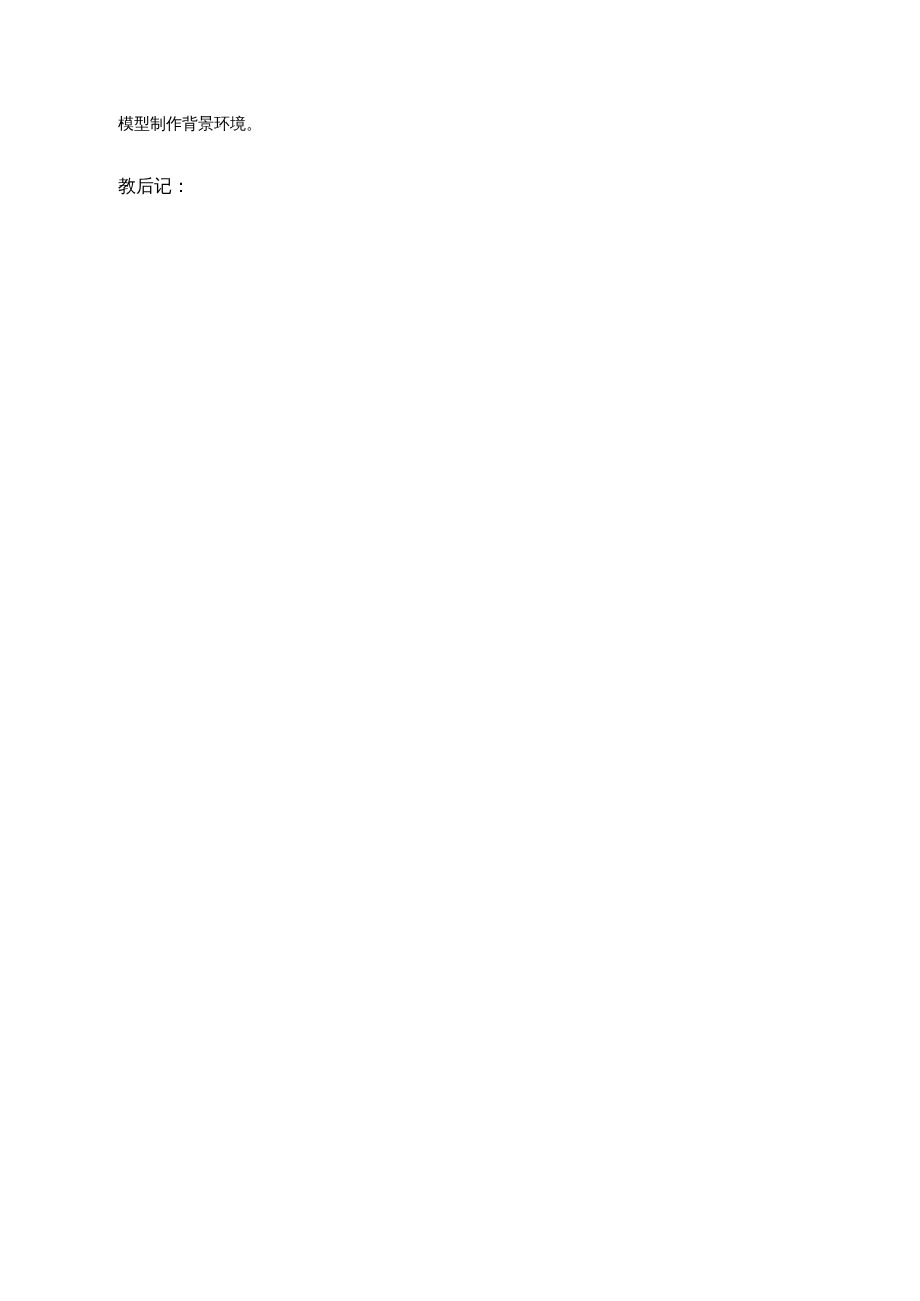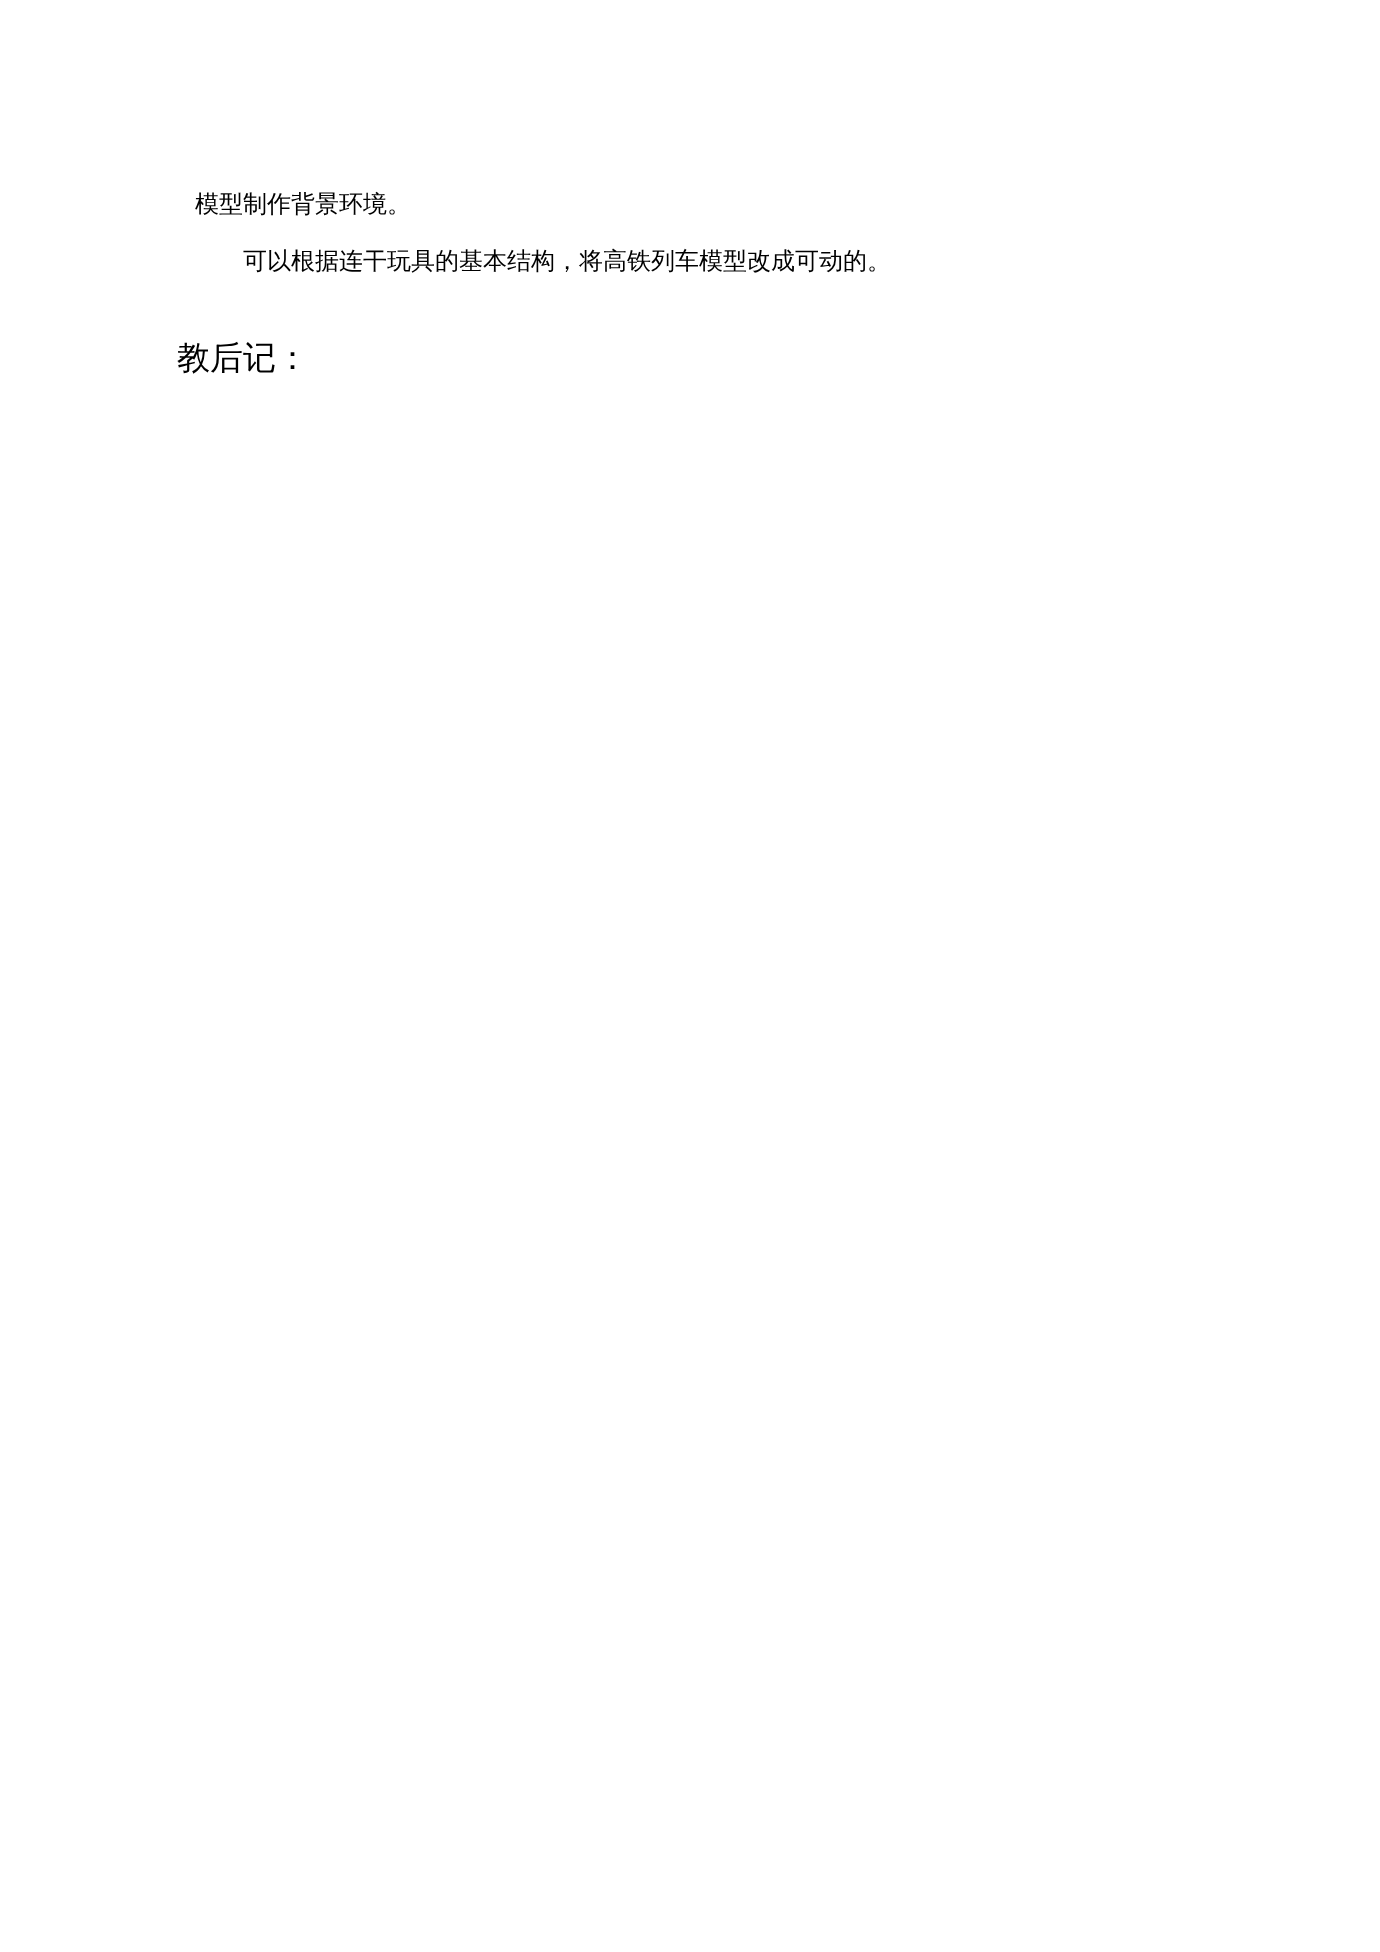--- a/index.html
+++ b/index.html
@@ -16,34 +16,33 @@
     }
     .page {
       padding: 112px 118px 0 118px;
     }
     .body-text {
       font-size: 16px;
       line-height: 26px;
       text-align: justify;
     }
     .body-text p {
-      margin: 12px;
+      margin: 0;
       font-family: Liberation Mono, monospace;
     }
     .body-text .indent {
       text-indent: 2em;
     }
     .section-heading {
-      font-size: 22px;
+      font-size: 18px;
       margin-top: 36px;
       font-family: "SimSun", "宋体", serif;
     }
   </style>
 </head>
 <body>
 
 <div class="page">
   <div class="body-text">
     <p>模型制作背景环境。</p>
-    <p class="indent">可以根据连干玩具的基本结构，将高铁列车模型改成可动的。</p>
   </div>
   <div class="section-heading">教后记：</div>
 </div>
 
 </body></html>

